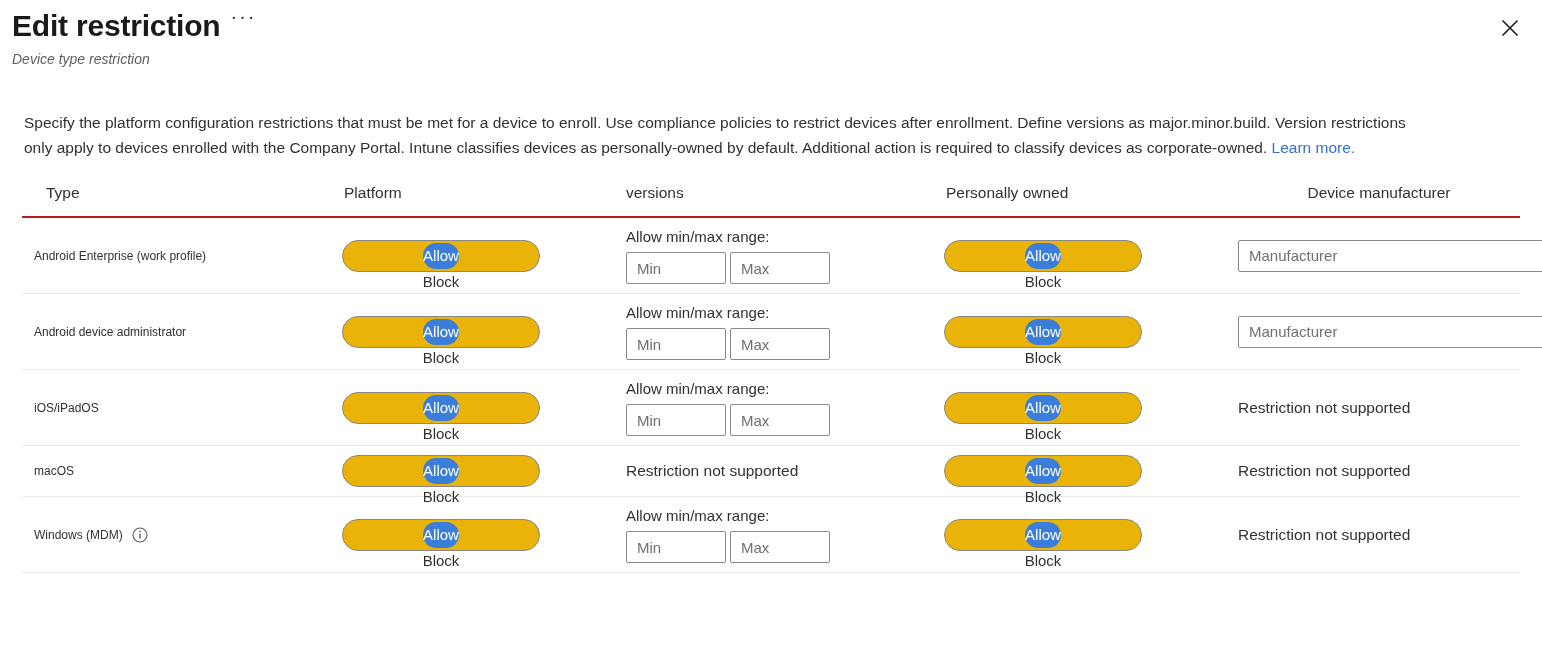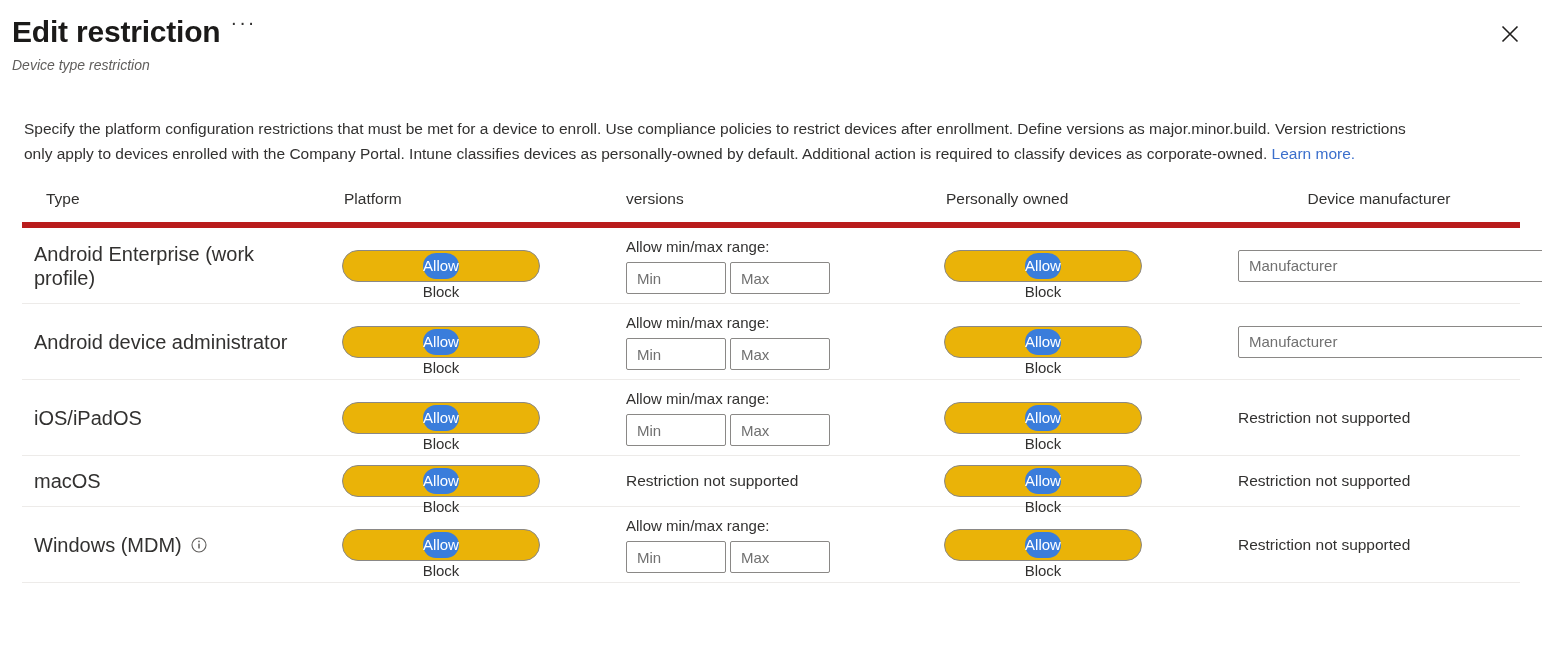--- a/index.html
+++ b/index.html
@@ -11,21 +11,21 @@
     color: #1b1a19;
     overflow: hidden;
   }
 
   .panel { position: relative; width: 1542px; height: 672px; background:#fff; }
 
   
   .header { position: relative; padding: 0; }
   .title-row {
     display: flex; align-items: flex-start; gap: 6px;
-    padding: 0 0 0 12px; margin-top: 12px;
+    padding: 0 0 0 12px; margin-top: 6px;
   }
   .page-title {
     font-size: 30px; font-weight: 600; letter-spacing: -0.2px;
     color: #1b1a19; line-height: 40px; margin: 0;
   }
   .ellipsis-btn {
     font-size: 20px; line-height: 20px; color: #323130;
     letter-spacing: 2px; cursor: pointer; padding: 2px 4px;
     user-select: none; position: relative; top: -2px;
   }
@@ -62,27 +62,27 @@
 
   thead th {
     text-align: left; font-size: 15.5px; font-weight: 400; color: #323130;
     padding: 0 0 14px 0; vertical-align: bottom;
   }
   thead th.th-type { padding-left: 24px; }
   thead th.th-platform { padding-left: 12px; }
   thead th.th-versions { padding-left: 2px; }
   thead th.th-owned { padding-left: 12px; }
   thead th.th-manufacturer { padding-left: 12px; text-align: center; }
-  thead tr { border-bottom: 6px solid #b91c1c; margin-top: 7px; }
+  thead tr { border-bottom: 2px solid #b91c1c; margin-top: 7px; }
 
   tbody tr { border-bottom: 1px solid #edebe9; }
   tbody td { vertical-align: middle; padding: 9px 0; }
   td.td-type {
     padding-left: 12px; padding-right: 22px;
-    font-size: 20px; color: #323130; line-height: 24px;
+    font-size: 12px; color: #323130; line-height: 24px;
   }
   .type-inner { display: flex; align-items: center; gap: 9px; }
   .type-label { display: inline; }
   .info-icon {
     flex: 0 0 auto; width: 16px; height: 16px; cursor: pointer;
     display: inline-flex; align-items: center; justify-content: center;
   }
   td.td-platform { padding-left: 10px; }
   td.td-versions { padding-left: 2px; }
   td.td-owned { padding-left: 10px; }

